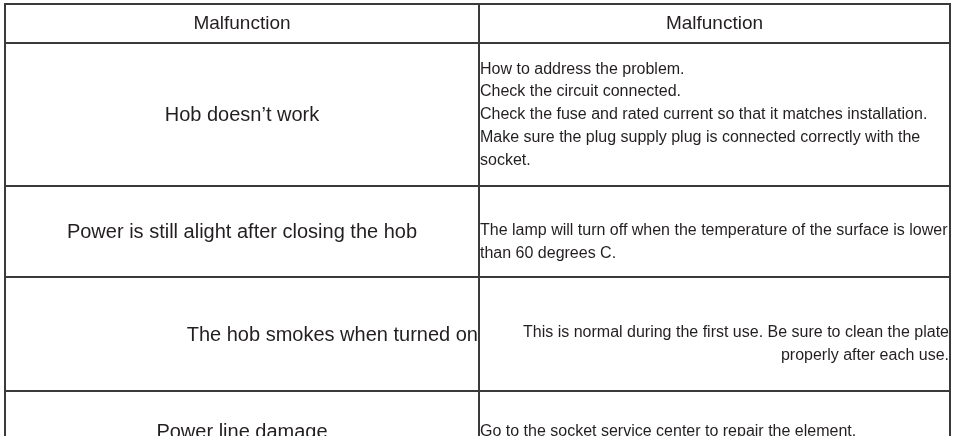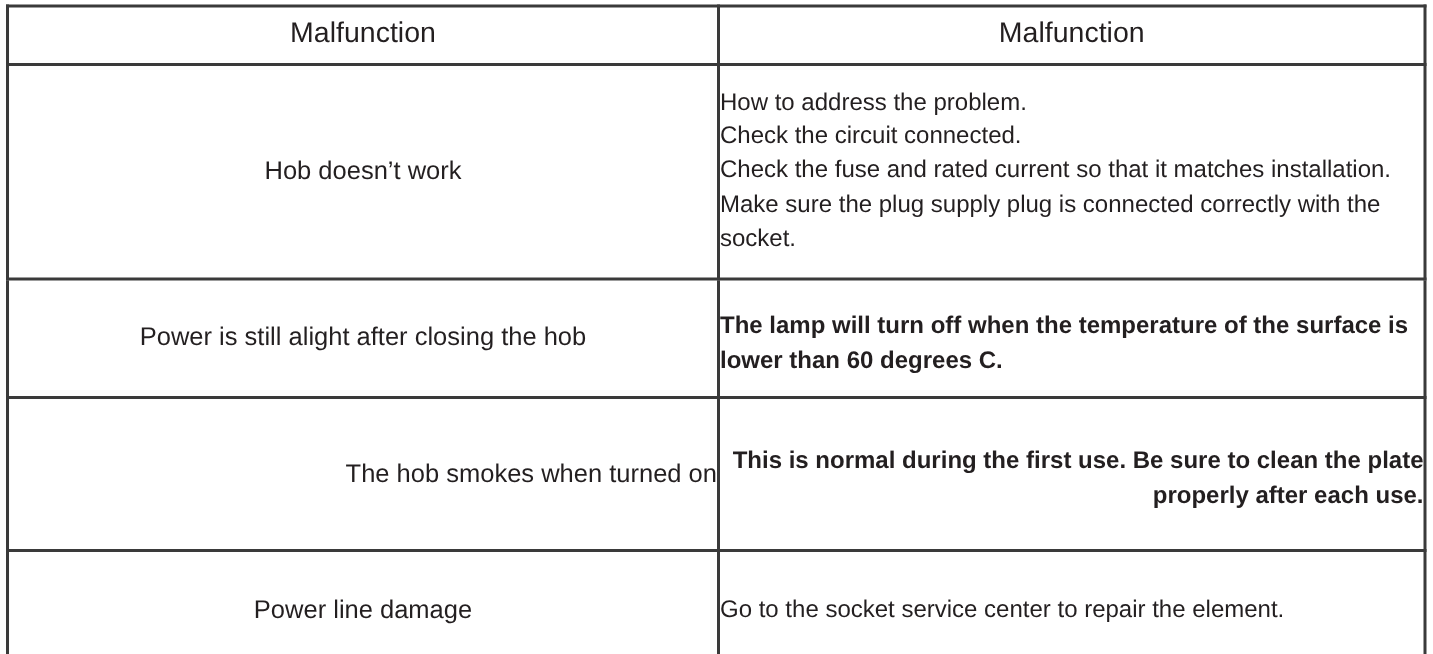--- a/index.html
+++ b/index.html
@@ -53,21 +53,21 @@
     font-weight: 400;
     font-size: 19px;
     line-height: 1.2;
     color: #231f20;
     padding: 0 8px;
   }
 
   
   .cell-malfunction {
     text-align: center;
-    font-size: 17px;
+    font-size: 20px;
     line-height: 1.35;
     color: #231f20;
     padding: 6px 14px;
     margin-left: 48px;
   }
 
   
   .cell-eliminating {
     text-align: left;
     font-size: 16px;
@@ -87,22 +87,21 @@
   }
 
   
   .row-1 td { height: 141px; }
   .row-2 td { height: 69px; }
   .row-3 td { height: 92px; text-align: right; }
   .row-4 td { height: 79px; }
 
   .row-2 .cell-eliminating,
   .row-3 .cell-eliminating {
-    padding-top: 8px;
-    font-weight: bold;
+    padding-top: 20px;
   }
   .row-4 .cell-eliminating {
     vertical-align: middle;
     padding-top: 0;
   }
 </style>
 </head>
 <body>
 
 <div class="page">

